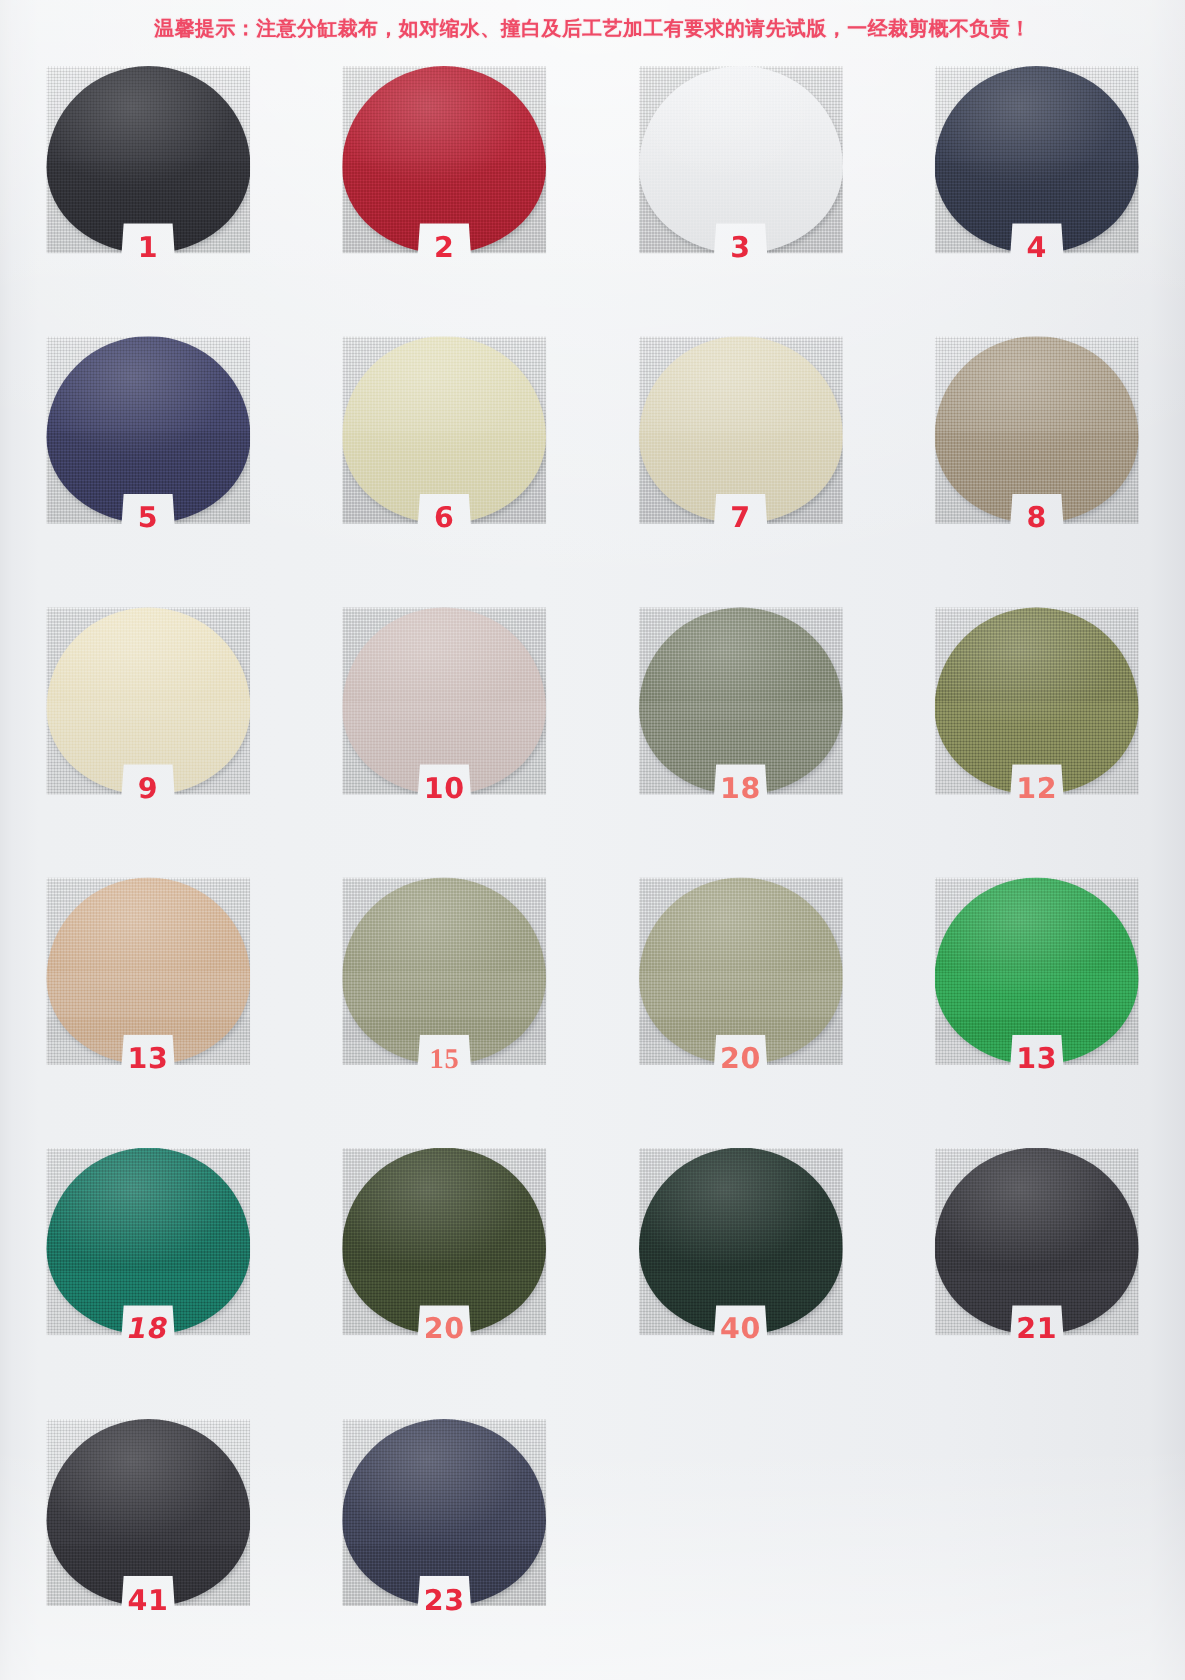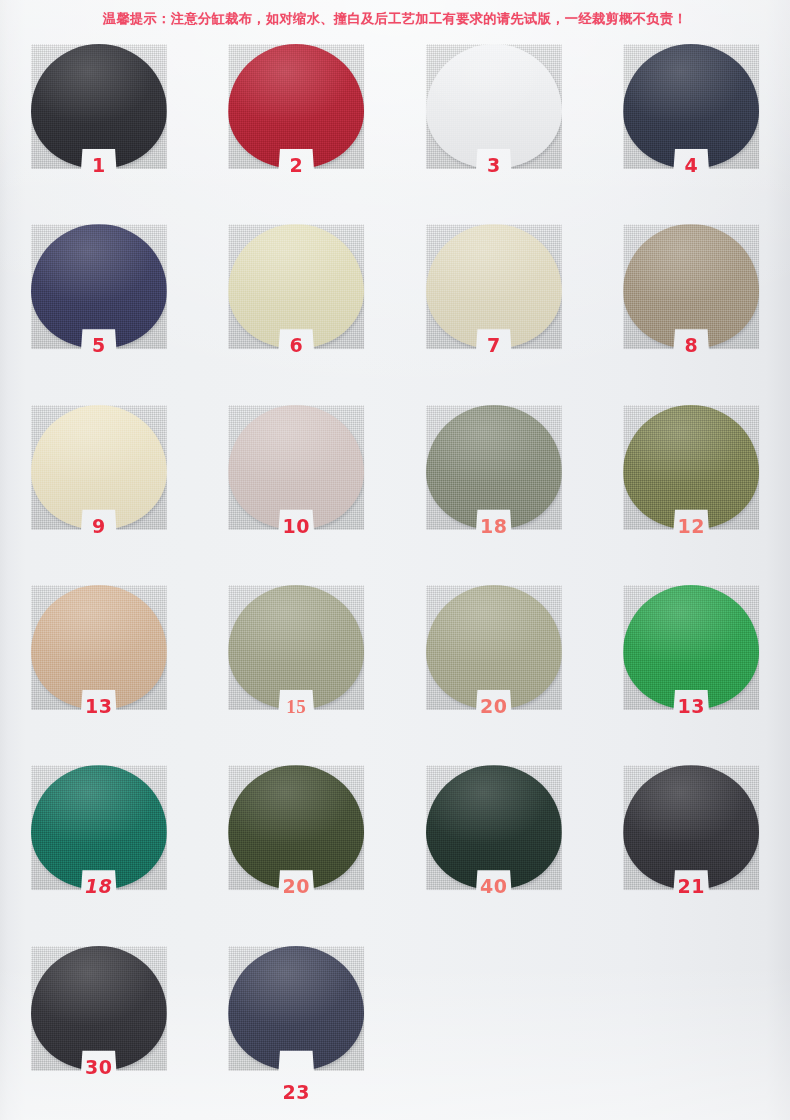--- a/index.html
+++ b/index.html
@@ -270,24 +270,24 @@
       </div>
       <div class="cell">
         <div class="swatch-wrap">
           <div class="disc" style="background: rgb(54, 54, 60);"></div>
           <div class="swatch-number" style="color: rgb(232, 41, 63);">21</div>
         </div>
       </div>
       <div class="cell">
         <div class="swatch-wrap">
           <div class="disc" style="background: rgb(52, 52, 58);"></div>
-          <div class="swatch-number" style="color: rgb(232, 41, 63);">30</div>
+          <div class="swatch-number" style="color: rgb(232, 41, 63);">41</div>
         </div>
       </div>
       <div class="cell">
         <div class="swatch-wrap">
           <div class="disc" style="background: rgb(63, 67, 88);"></div>
-          <div class="swatch-number" style="color: rgb(232, 41, 63); margin-top: 25px;">23</div>
+          <div class="swatch-number" style="color: rgb(232, 41, 63);">23</div>
         </div>
       </div>
     </div>
 
 </div>
 
 </body></html>

